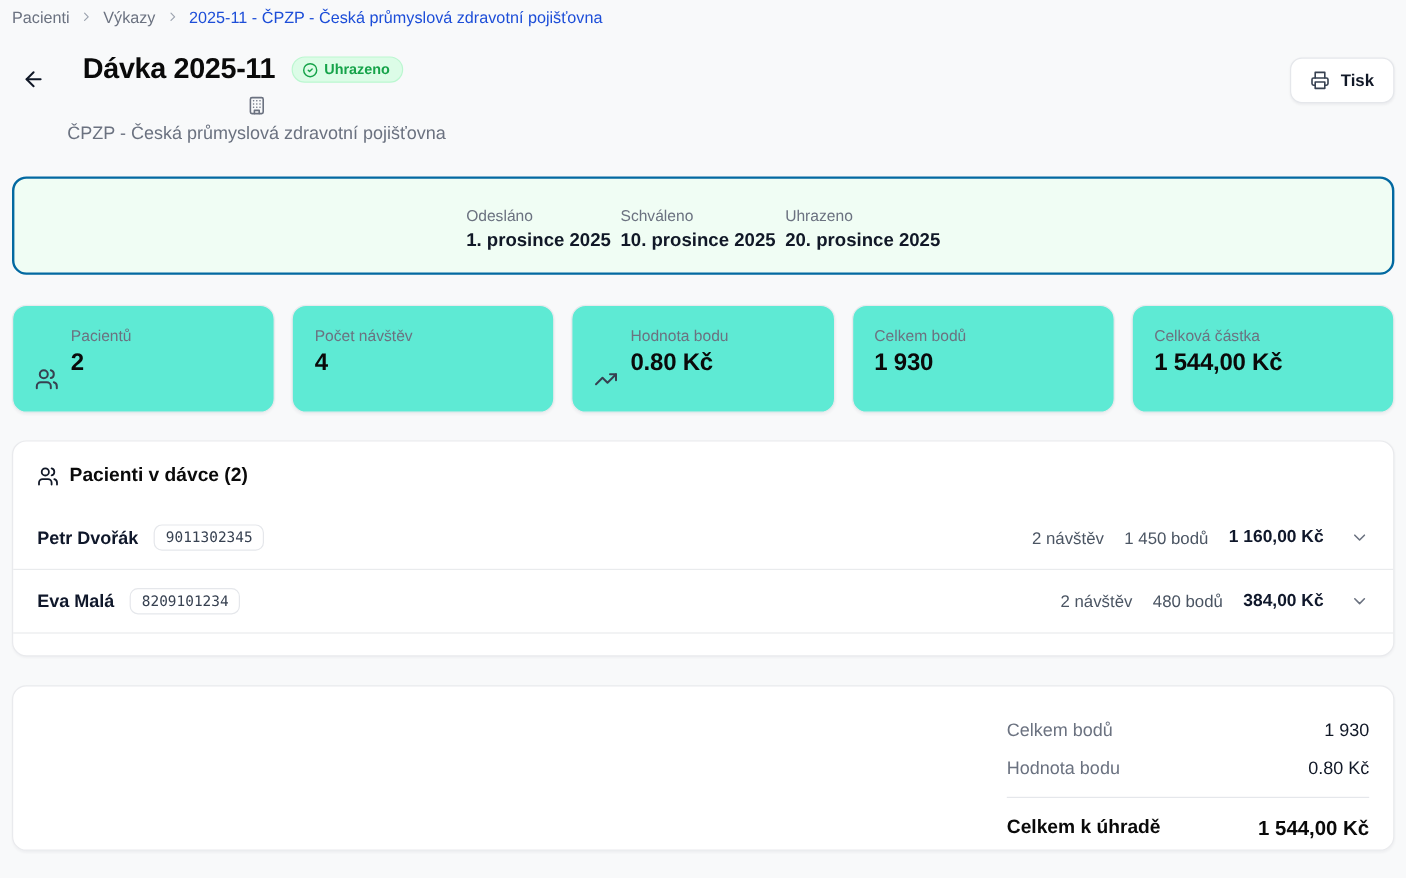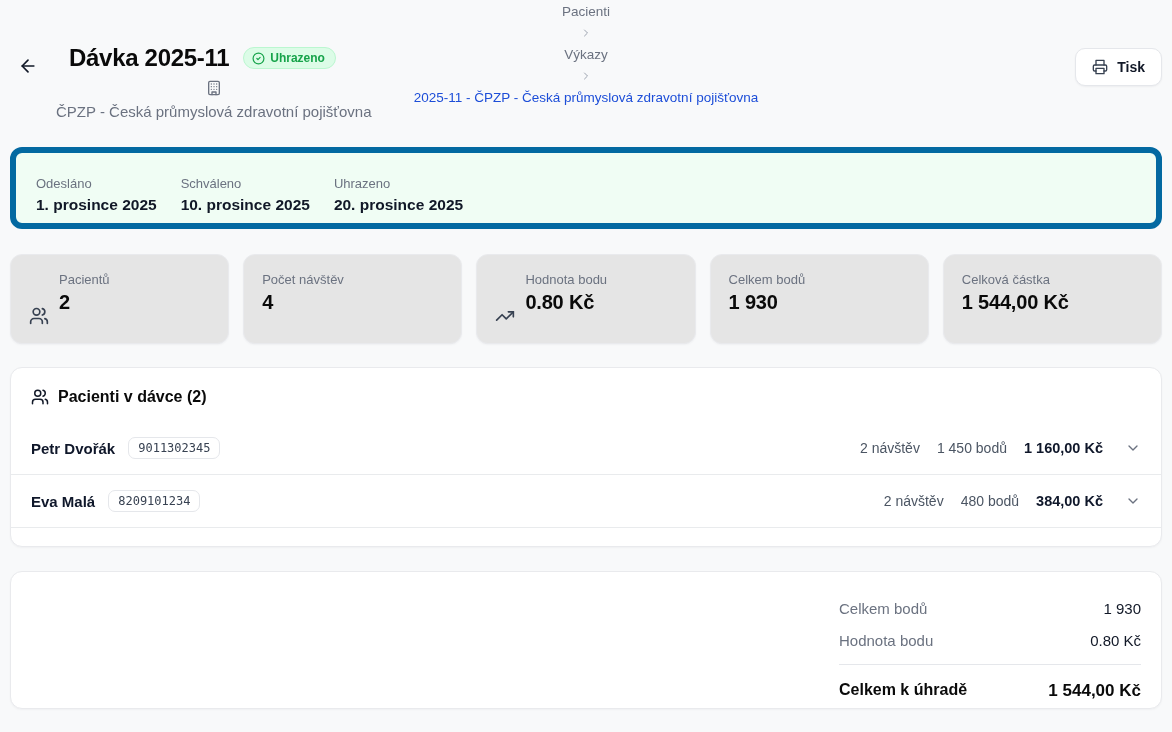--- a/index.html
+++ b/index.html
@@ -5,21 +5,21 @@
   * { box-sizing: border-box; margin: 0; padding: 0; }
   html,body { width:1172px; height:732px; overflow:hidden; }
   body {
     background:#f8f9fa;
     font-family:"Liberation Sans", sans-serif;
     color:#111827;
   }
   .page { padding:4px 10px 0; }
 
   
-  .breadcrumb { display:flex; align-items:center; gap:8px; font-size:13.5px; color:#6b7280; height:20px;flex-direction:column; }
+  .breadcrumb { display:flex; align-items:center; gap:8px; font-size:13.5px; color:#6b7280; height:20px; }
   .breadcrumb a { color:#6b7280; text-decoration:none; cursor:pointer; }
   .breadcrumb .sep { display:flex; color:#9ca3af; }
   .breadcrumb .current { color:#1d4ed8; font-weight:500; }
 
   
   .title-row { display:flex; align-items:flex-start; margin-top:20px; }
   .back-btn { background:none; border:none; cursor:pointer; padding:4px; margin:8px 14px 0 4px; color:#111827; display:flex; }
   .title-block { display:flex; flex-direction:column; gap:8px; }
   .title-line { display:flex; align-items:center; gap:14px; }
   h1 { font-size:24px; font-weight:700; letter-spacing:-0.3px; color:#0a0a0a;margin-left:13px; }
@@ -34,31 +34,31 @@
     display:inline-flex; align-items:center; gap:9px;
     background:#fff; border:1px solid #e5e7eb; border-radius:10px;
     box-shadow:0 1px 2px rgba(16,24,40,.05);
     height:38px; padding:0 16px; font-size:14px; font-weight:600; color:#111827;
     font-family:inherit; cursor:pointer;
   }
   .btn svg { color:#374151; }
 
   
   .banner {
-    margin-top:27px; background:#f0fdf4; border:6px solid #0369a1;
-    border-radius:12px; padding:23px 20px; display:flex; gap:24px; height:82px;
+    margin-top:27px; background:#f0fdf4; border:2px solid #0369a1;
+    border-radius:12px; padding:23px 20px; display:flex; gap:8px; height:82px;justify-content:center;
   }
   .banner .col { min-width:0; }
   .banner .lab { font-size:13px; color:#6b7280; margin-bottom:5px; }
   .banner .val { font-size:15.5px; font-weight:600; color:#111827; }
 
   
   .stats { display:flex; gap:14px; margin-top:25px; }
   .stat-card {
-    flex:1; background:#e5e5e5; border:1px solid #e9eaed; border-radius:12px;
+    flex:1; background:#5eead4; border:1px solid #e9eaed; border-radius:12px;
     box-shadow:0 1px 2px rgba(16,24,40,.04);
     height:90px; padding:17px 18px 14px; display:flex; gap:10px;
   }
   .stat-icon { align-self:flex-end; margin-bottom:3px; color:#374151; display:flex; }
   .stat-text .lab { font-size:13px; color:#6b7280; margin-bottom:4px; }
   .stat-text .val { font-size:20px; font-weight:700; color:#0a0a0a; letter-spacing:-0.2px; }
 
   
   .patients-card {
     margin-top:23px; background:#fff; border:1px solid #e9eaed; border-radius:12px;

